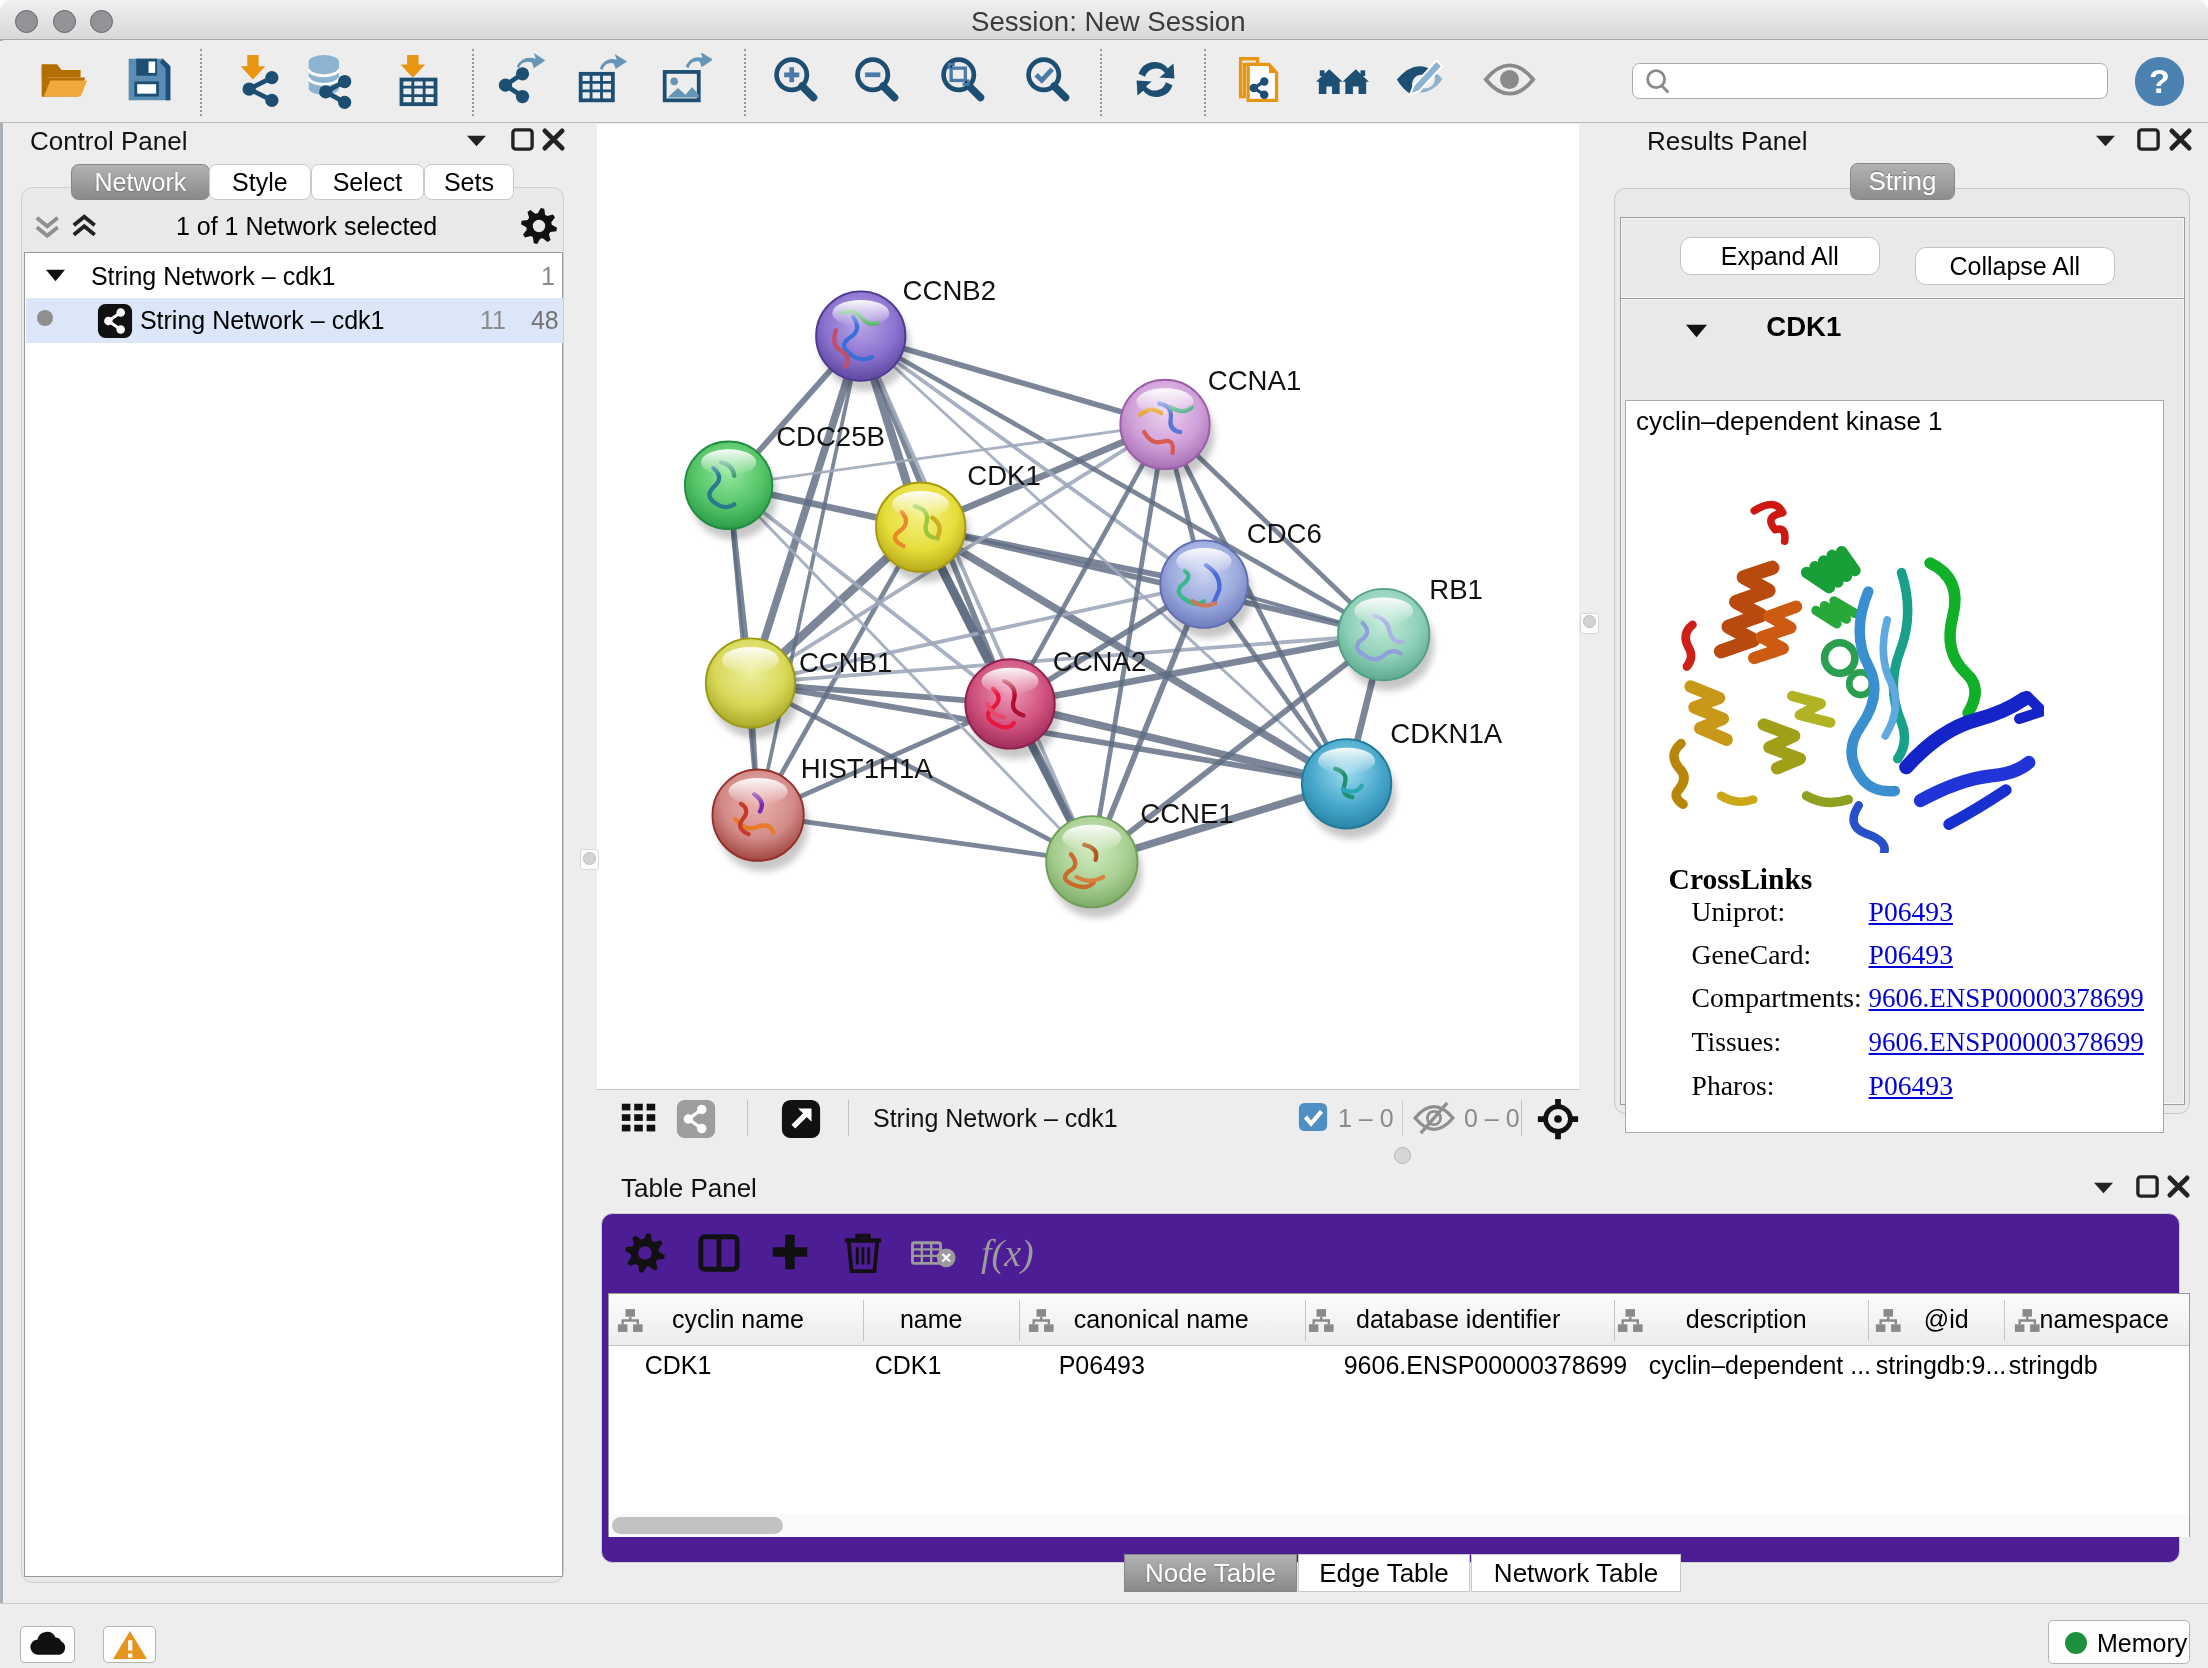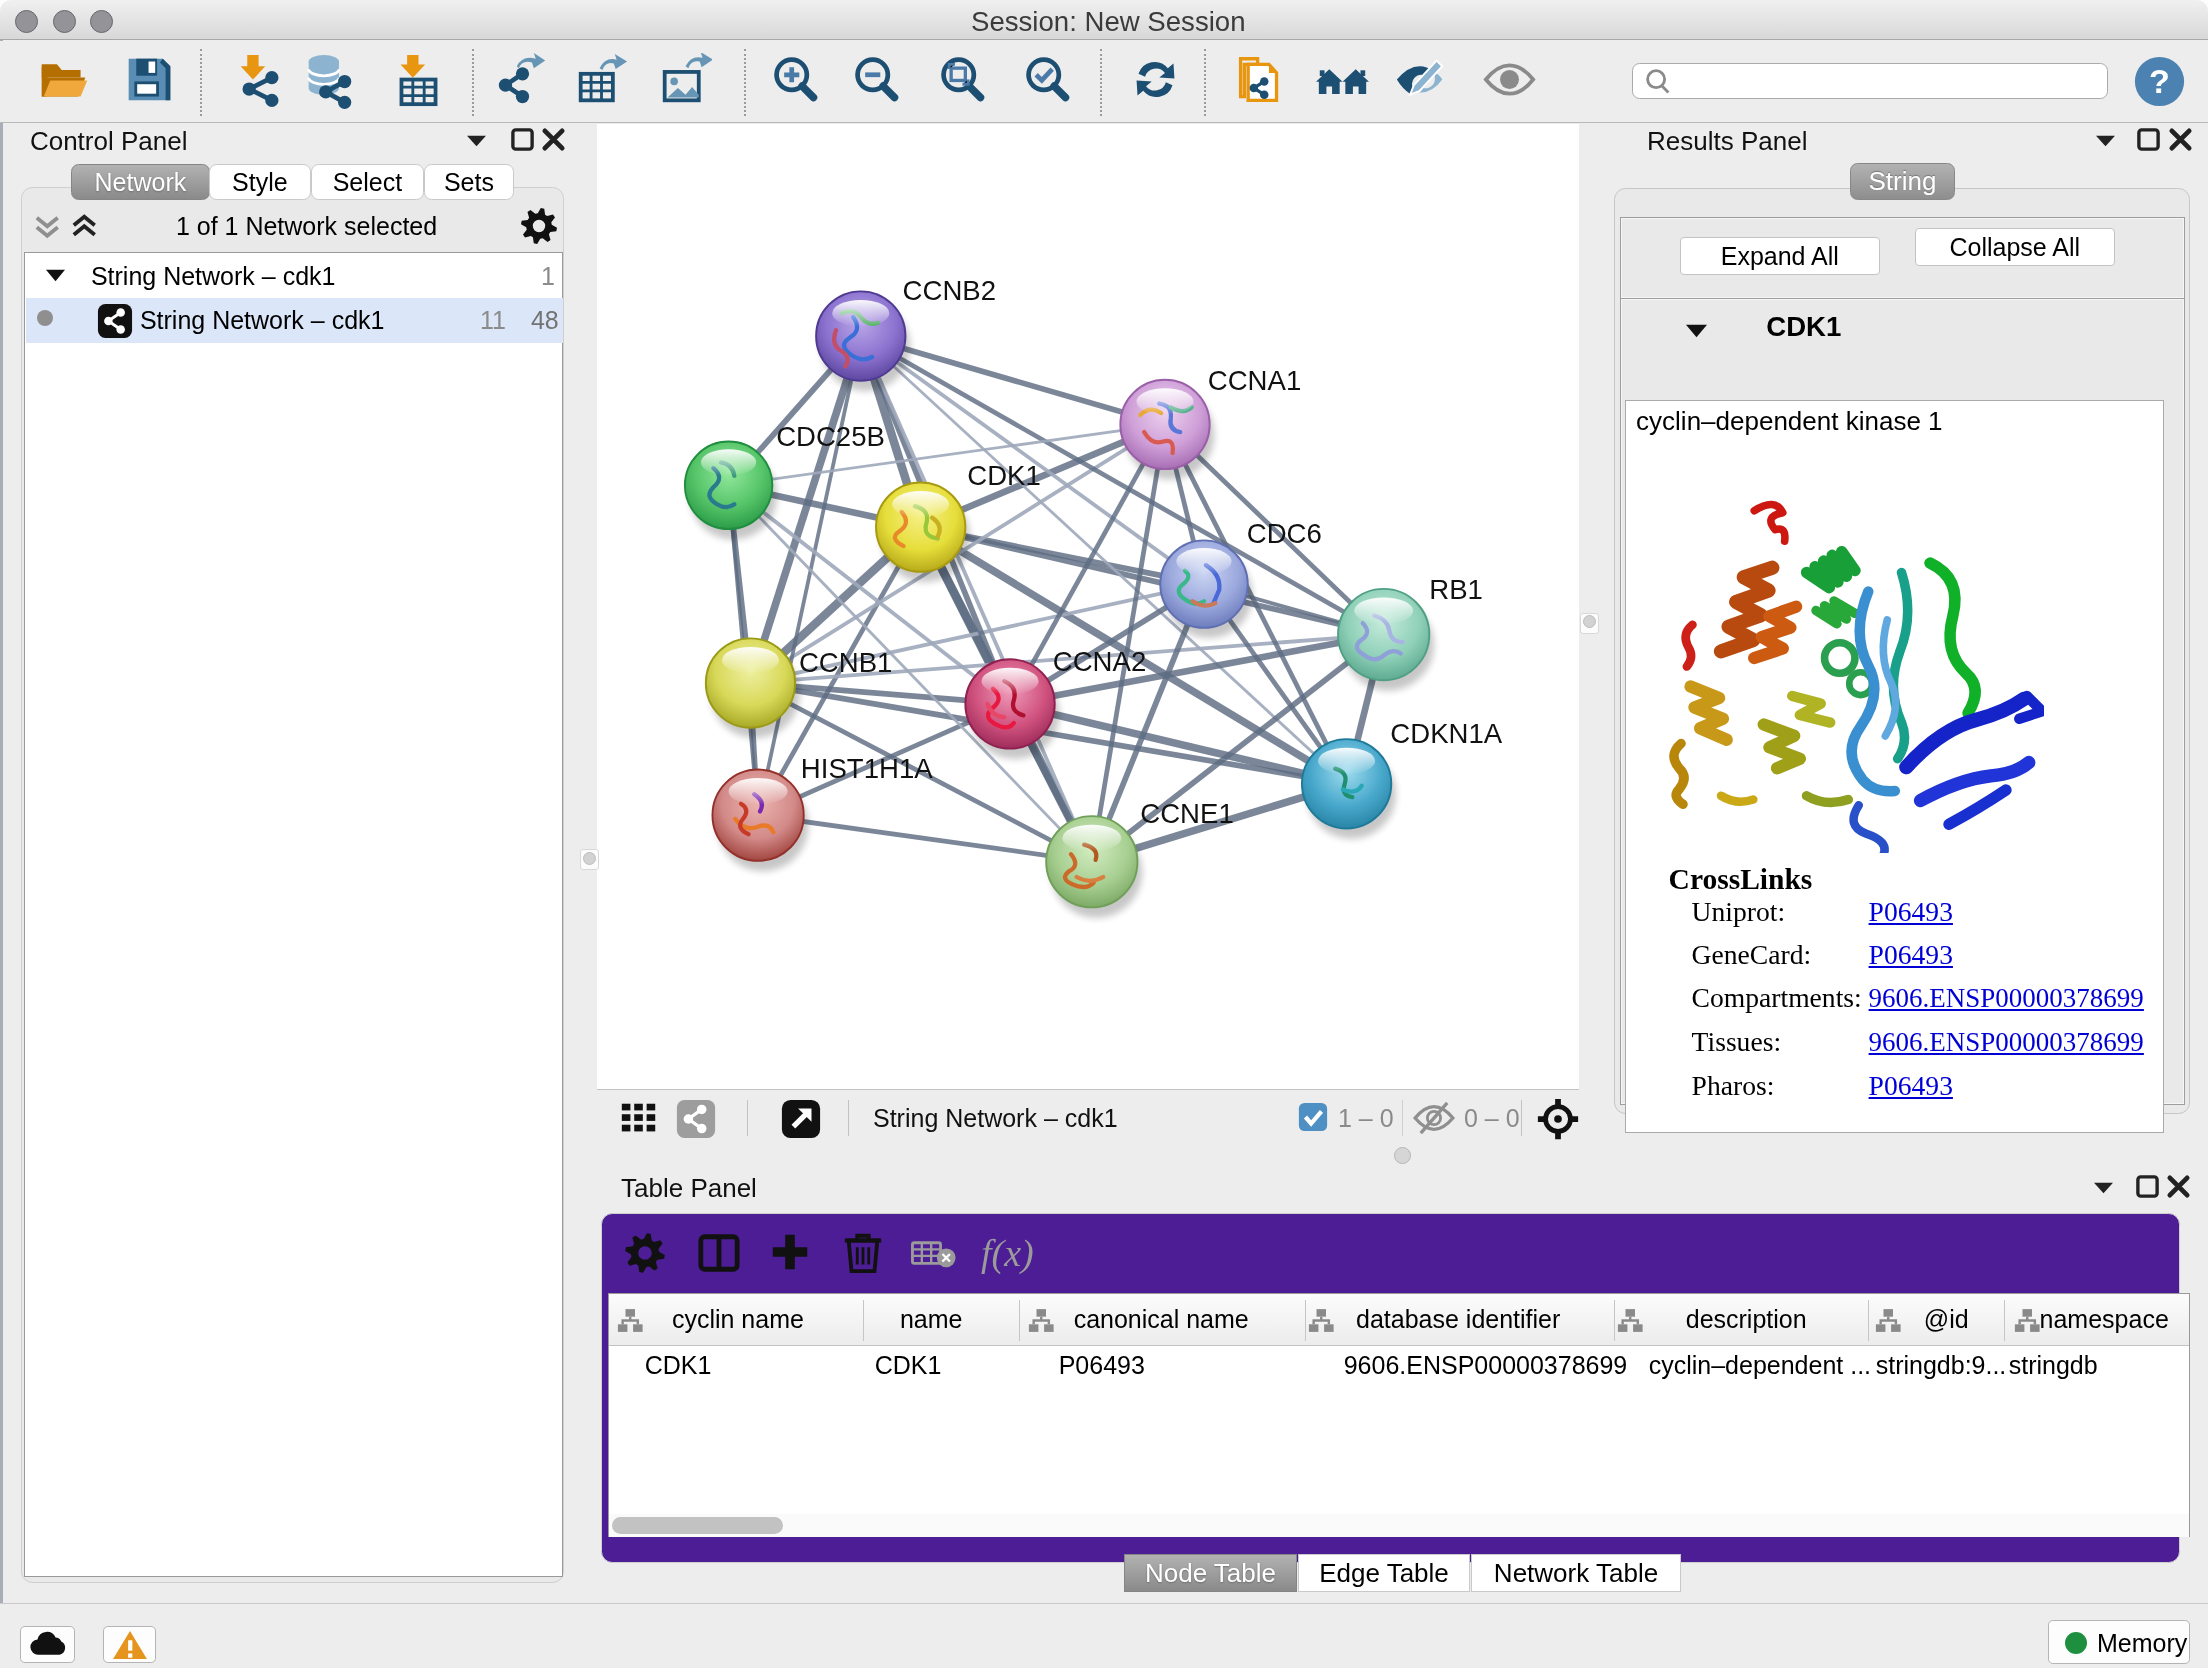--- a/index.html
+++ b/index.html
@@ -45,21 +45,21 @@
 
 
 #rpanel { left:1579px; top:124px; width:630px; height:1044px; background:#ededed; }
 #rp-box { position:absolute; left:35px; top:64px; width:576px; height:926px;
   background:#e9e9e9; border:1px solid #c6c6c6; border-radius:11.4px; }
 #stringtab { position:absolute; left:271px; top:39px; width:105px; height:37px;
   background:linear-gradient(#b2b2b2,#8e8e8e); border:1px solid #888; border-radius:7.6px;
   color:#fff; font-size:26px; text-align:center; line-height:35px; text-shadow:0 -1px 1px #777; }
 .etched { border:1px solid #9d9d9d; box-shadow:inset 0 0 0 1px #f6f6f6; }
 .rbtn { position:absolute; top:0; height:38px; background:#fff; border:1px solid #c3c3c3;
-  border-radius:4px; font-size:25px; text-align:center; }
+  border-radius:11px; font-size:25px; text-align:center; }
 #rp-white { position:absolute; left:3.8px; top:65px; width:539px; height:733px;
   background:#fff; border:1px solid #aaa;margin-top:36px; }
 
 
 #tpanel { left:597px; top:1168px; width:1611px; height:435px; background:#ededed; }
 #tp-box { position:absolute; left:4px; top:45px; width:1579px; height:350px;
   background:#4c1d95; border:1px solid #cfcfcf; border-radius:11.4px; }
 #tp-table { position:absolute; left:5.7px; top:79px; width:1582px; height:244px;
   background:#fff; border:1px solid #999; }
 #tp-head { position:absolute; left:0; top:0; width:100%; height:52px;
@@ -544,21 +544,21 @@
     </svg>
   <svg class="pctl" style="left:557px;top:2.9px;" width="25" height="25" viewBox="0 0 26 26">
       <rect x="3" y="3" width="20" height="20" rx="3" fill="none" stroke="#222" stroke-width="3.5"></rect>
     </svg>
   <svg class="pctl" style="left:589px;top:2.9px;" width="25" height="25" viewBox="0 0 26 26">
       <path d="M4 4 L22 22 M22 4 L4 22" stroke="#222" stroke-width="5" stroke-linecap="round"></path>
     </svg>
   <div id="rp-box">
     <div class="etched" style="position:absolute;left:4.8px;top:27.6px;width:565px;height:82px;">
       <div class="rbtn" style="left:59px;top:19px;width:200px;line-height:36px;">Expand All</div>
-      <div class="rbtn" style="left:294px;top:10px;width:200px;line-height:36px;">Collapse All</div>
+      <div class="rbtn" style="left:294px;top:29px;width:200px;line-height:36px;">Collapse All</div>
     </div>
     <div class="etched" style="position:absolute;left:4.8px;top:109px;width:565px;height:807px;">
       <svg style="position:absolute;left:62px;top:21px;" width="27" height="21" viewBox="0 0 28 22">
           <path d="M3 5 L25 5 L14 18 Z" fill="#111"></path>
         </svg>
       <div style="position:absolute;left:107px;top:12.4px;width:152px;text-align:center;font-size:27.6px;font-weight:bold;">CDK1</div>
       <div id="rp-white">
         <div style="position:absolute;left:10.5px;top:4.8px;font-size:26px;">cyclin–dependent kinase 1</div>
         <svg id="protein" style="position:absolute;left:38px;top:81px;" width="380" height="371" viewBox="0 0 400 390">
             <path d="M95,30 q22,-14 30,2 q-20,4 -8,18 q12,-4 10,12" fill="none" stroke="#cc1810" stroke-width="8" stroke-linecap="round" stroke-linejoin="round"></path>

